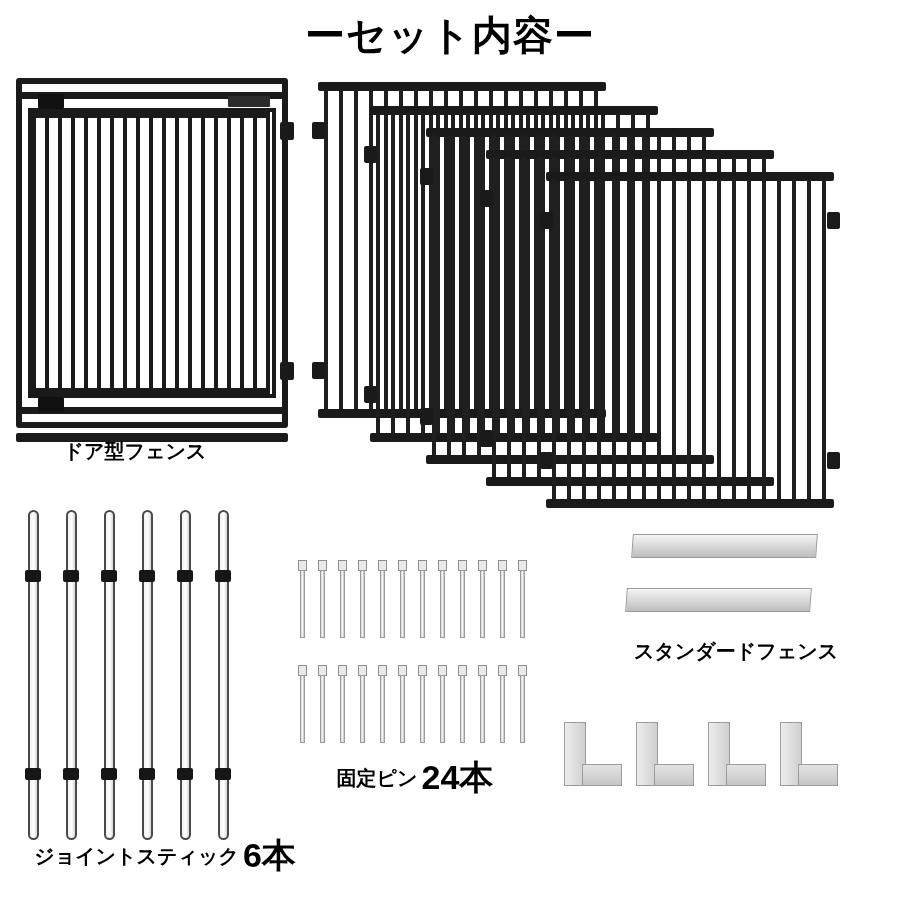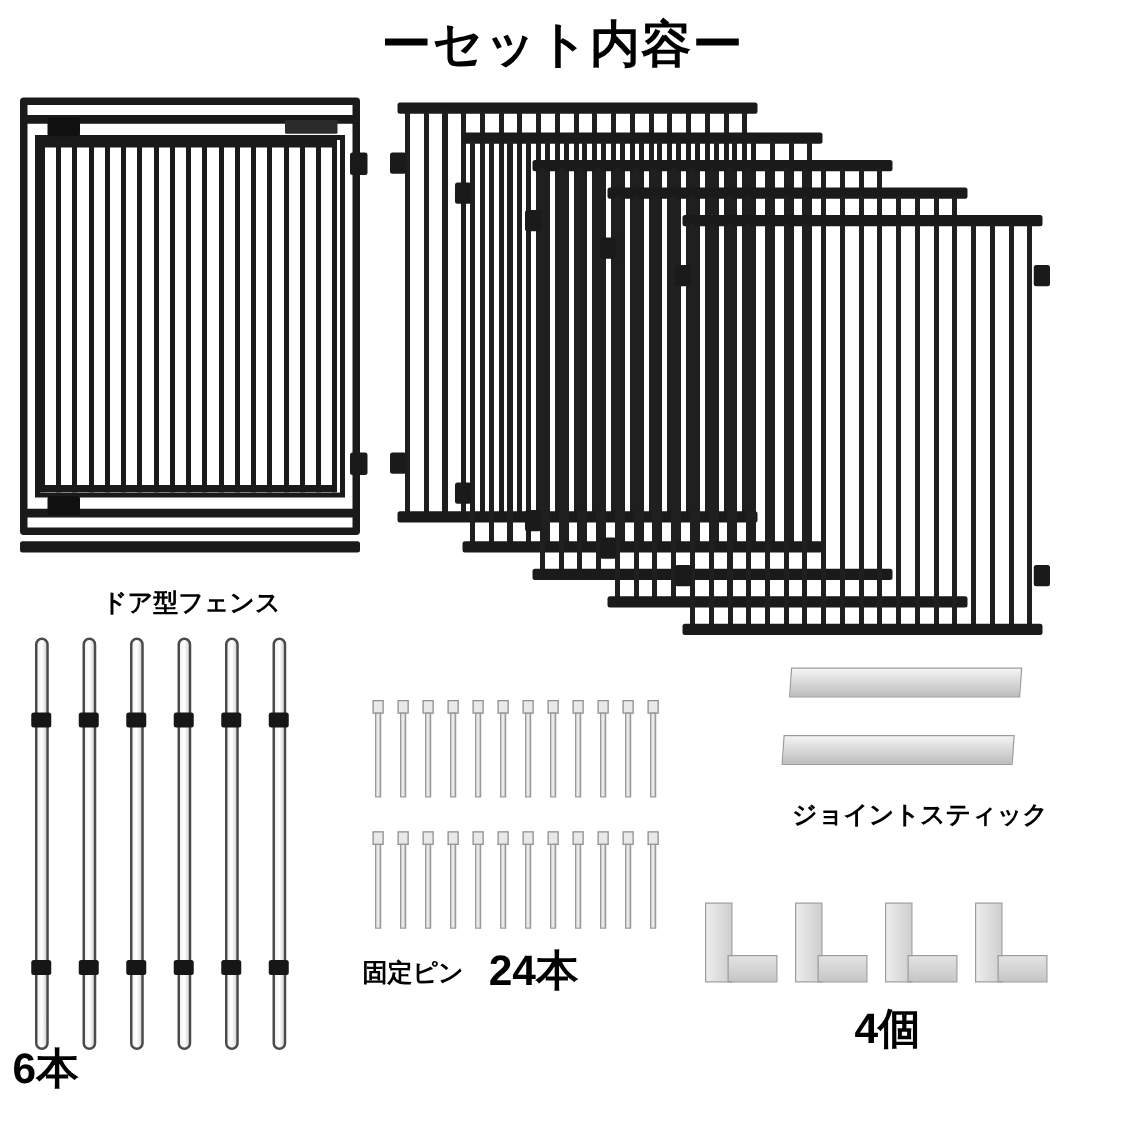--- a/index.html
+++ b/index.html
@@ -24,21 +24,21 @@
 
   
   .cap{
     position:absolute;
     text-align:center;
     font-weight:bold;
     white-space:nowrap;
   }
   .cap .name{font-size:20px;letter-spacing:0px;}
   .cap .qty{font-size:34px;letter-spacing:0px;line-height:1.05;}
-  .cap.inline{display:flex;align-items:flex-end;justify-content:flex-start;gap:20px;}
+  .cap.inline{display:flex;align-items:flex-end;justify-content:center;gap:4px;}
   .cap.inline .name{font-size:20px;padding-bottom:4px;}
   .cap.inline .qty{font-size:34px;}
 
   
   .doorfence{
     position:absolute;left:16px;top:78px;width:272px;height:350px;
   }
   .df-frame{
     position:absolute;inset:0;
     border:6px solid #1a1a1a;
@@ -171,21 +171,21 @@
       <div class="df-hbar" style="bottom:0px;"></div>
     </div>
     <div class="df-plate"></div>
     <div class="df-plate2"></div>
     <div class="df-label"></div>
     <div class="df-latch" style="top:44px;"></div>
     <div class="df-latch" style="top:284px;"></div>
     <div class="df-foot"></div>
   </div>
 
-  <div class="cap" style="left:28px;top:438px;width:250px;margin-top:31px;">
+  <div class="cap" style="left:10px;top:438px;width:250px;">
     <div class="name">ドア型フェンス</div>
   </div>
 
   <div class="stdstack">
 
     <div class="panel" style="left:0px;top:0px;">
       <div class="rail top"></div>
       <div class="bars"></div>
       <div class="rail bot"></div>
       <div class="clip" style="left:-6px;top:40px;"></div>
@@ -246,20 +246,21 @@
 
     <div class="stickclip" style="left:3px;top:258px;"></div>
     <div class="stickclip" style="left:41px;top:258px;"></div>
     <div class="stickclip" style="left:79px;top:258px;"></div>
     <div class="stickclip" style="left:117px;top:258px;"></div>
     <div class="stickclip" style="left:155px;top:258px;"></div>
     <div class="stickclip" style="left:193px;top:258px;"></div>
   </div>
 
   <div class="cap inline" style="left:10px;top:838px;width:310px;">
+    <div class="name">ジョイントスティック</div>
     <div class="qty">6本</div>
   </div>
 
   <div class="pins">
     <div class="pin" style="left:0px;top:0px;">
         <div class="head"></div>
         <div class="shaft"></div>
       </div>
     <div class="pin" style="left:20px;top:0px;">
         <div class="head"></div>
@@ -360,21 +361,21 @@
     <div class="name">固定ピン</div>
     <div class="qty">24本</div>
   </div>
 
   <div class="straights">
     <div class="sbr" style="top:4px;left:6px;"></div>
     <div class="sbr" style="top:58px;left:0px;"></div>
   </div>
 
   <div class="cap" style="left:586px;top:638px;width:300px;">
-    <div class="name">ジョイントスティック</div>
+    <div class="name">スタンダードフェンス</div>
   </div>
 
   <div class="corners">
     <div class="corner" style="left:4px;">
         <div class="v"></div>
         <div class="h"></div>
       </div>
     <div class="corner" style="left:76px;">
         <div class="v"></div>
         <div class="h"></div>
@@ -383,16 +384,15 @@
         <div class="v"></div>
         <div class="h"></div>
       </div>
     <div class="corner" style="left:220px;">
         <div class="v"></div>
         <div class="h"></div>
       </div>
   </div>
 
   <div class="cap" style="left:560px;top:806px;width:300px;">
-    <div class="qty">4個</div>
   </div>
 
 </div>
 
 </body></html>

